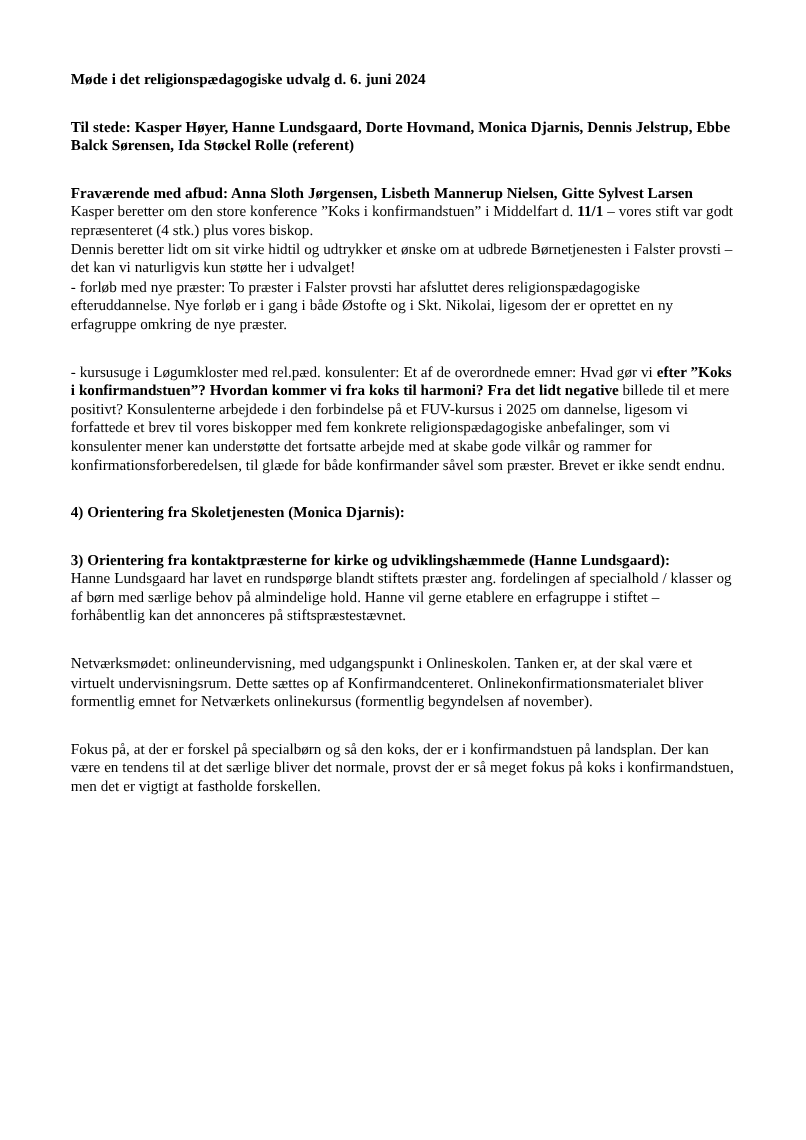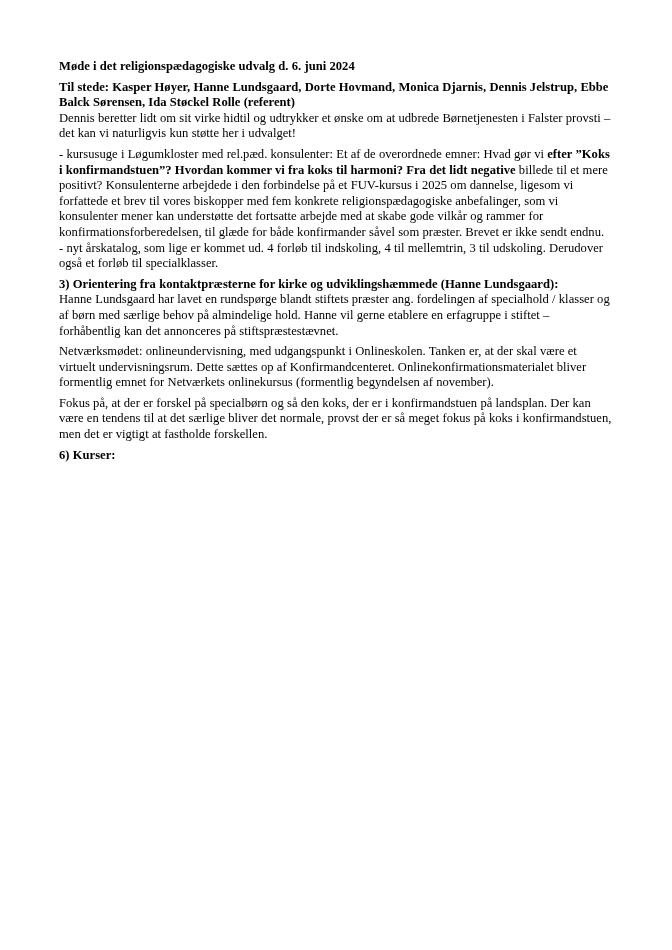--- a/index.html
+++ b/index.html
@@ -28,21 +28,21 @@
   }
   .para {
     font-size: 12.6px;
     line-height: 15.6px;
     text-align: left;
     margin: 0;
     word-spacing: 0.1px;
     letter-spacing: 0.01px;
   }
   .para + .para {
-    margin-top: 5px;
+    margin-top: 24px;
   }
   .tight {
     margin-top: 0 !important;
   }
   b, .b {
     font-weight: bold;
   }
   .heading {
     font-weight: bold;
   }
@@ -50,34 +50,36 @@
 </head>
 <body>
 
 <div class="page">
   <div class="doc">
 
     <p class="para heading">Møde i det religionspædagogiske udvalg d. 6. juni 2024</p>
 
     <p class="para"><b>Til stede:</b><b> Kasper Høyer, Hanne Lundsgaard, Dorte Hovmand, Monica Djarnis, Dennis Jelstrup, Ebbe Balck Sørensen, Ida Støckel Rolle (referent)</b></p>
 
+    <p class="para"><b>Fraværende med afbud:</b><b> Anna Sloth Jørgensen, Lisbeth Mannerup Nielsen, Gitte Sylvest Larsen</b></p>
 
+    <p class="para tight"><span>Kasper beretter om den store konference ”Koks i konfirmandstuen” i Middelfart d. </span><b>11/1</b><span> – vores stift var godt repræsenteret (4 stk.) plus vores biskop.</span></p>
 
     <p class="para tight">Dennis beretter lidt om sit virke hidtil og udtrykker et ønske om at udbrede Børnetjenesten i Falster provsti – det kan vi naturligvis kun støtte her i udvalget!</p>
 
+    <p class="para tight">- forløb med nye præster: To præster i Falster provsti har afsluttet deres religionspædagogiske efteruddannelse. Nye forløb er i gang i både Østofte og i Skt. Nikolai, ligesom der er oprettet en ny erfagruppe omkring de nye præster.</p>
 
     <p class="para"><span>- kursusuge i Løgumkloster med rel.pæd. konsulenter: Et af de overordnede emner: Hvad gør vi </span><b>efter ”Koks i konfirmandstuen”? Hvordan kommer vi fra koks til harmoni? Fra det lidt negative</b><span> billede til et mere positivt? Konsulenterne arbejdede i den forbindelse på et FUV-kursus i 2025 om dannelse, ligesom vi forfattede et brev til vores biskopper med fem konkrete religionspædagogiske anbefalinger, som vi konsulenter mener kan understøtte det fortsatte arbejde med at skabe gode vilkår og rammer for konfirmationsforberedelsen, til glæde for både konfirmander såvel som præster. Brevet er ikke sendt endnu.</span></p>
 
 
-    <p class="para tight">- nyt årskatalog, som lige er kommet ud. 4 forløb til indskoling, 4 til mellemtrin, 3 til udskoling. Derudover også et forløb til specialklasser.</p>
+    <p class="para heading">4) Orientering fra Skoletjenesten (Monica Djarnis):</p>
 
     <p class="para heading">3) Orientering fra kontaktpræsterne for kirke og udviklingshæmmede (Hanne Lundsgaard):</p>
     <p class="para tight">Hanne Lundsgaard har lavet en rundspørge blandt stiftets præster ang. fordelingen af specialhold / klasser og af børn med særlige behov på almindelige hold. Hanne vil gerne etablere en erfagruppe i stiftet – forhåbentlig kan det annonceres på stiftspræstestævnet.</p>
 
     <p class="para">Netværksmødet: onlineundervisning, med udgangspunkt i Onlineskolen. Tanken er, at der skal være et virtuelt undervisningsrum. Dette sættes op af Konfirmandcenteret. Onlinekonfirmationsmaterialet bliver formentlig emnet for Netværkets onlinekursus (formentlig begyndelsen af november).</p>
 
     <p class="para">Fokus på, at der er forskel på specialbørn og så den koks, der er i konfirmandstuen på landsplan. Der kan være en tendens til at det særlige bliver det normale, provst der er så meget fokus på koks i konfirmandstuen, men det er vigtigt at fastholde forskellen.</p>
 
 
-    <p class="para heading">6) Kurser:</p>
 
   </div>
 </div>
 
 </body></html>

